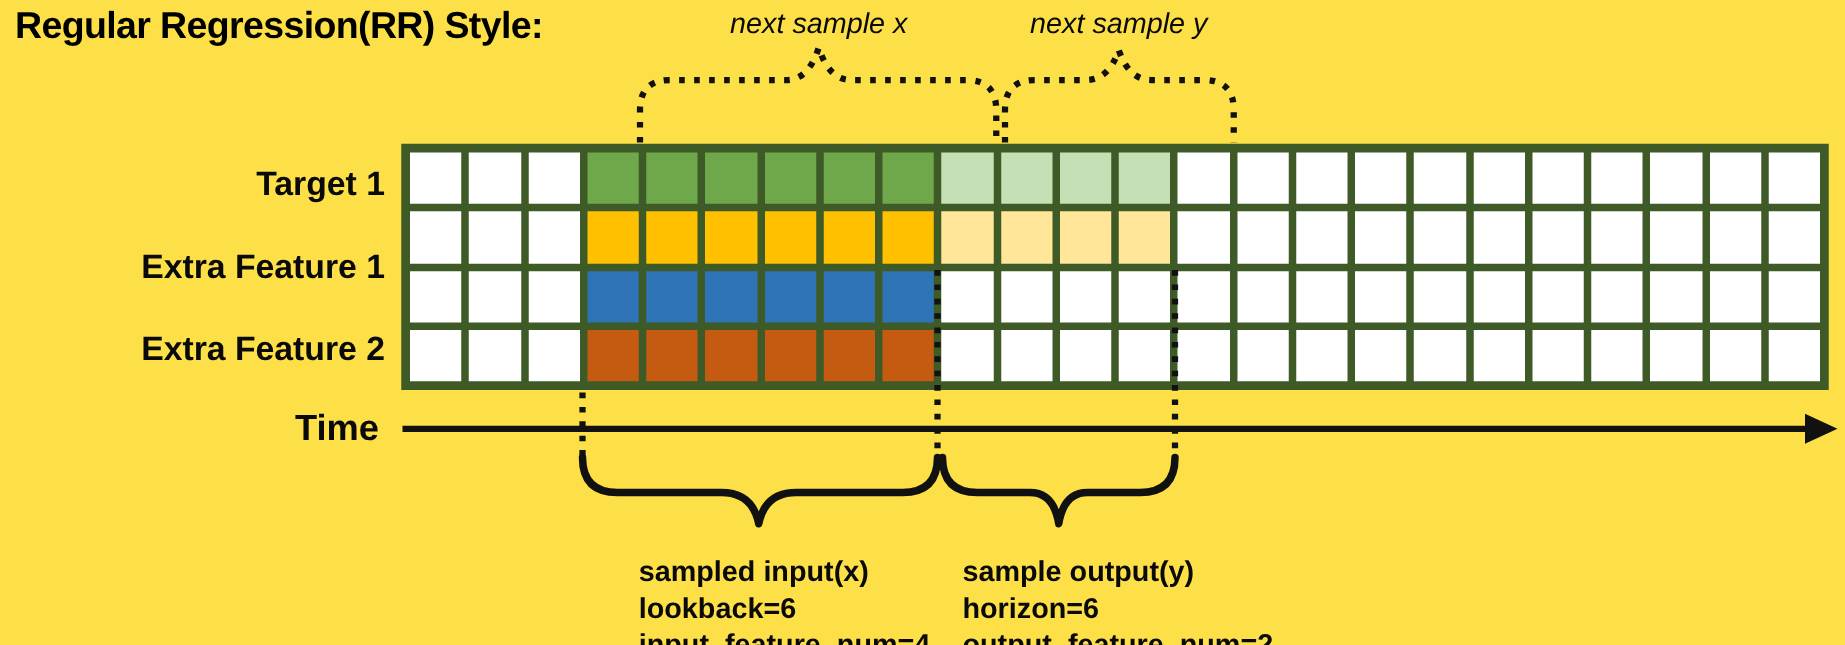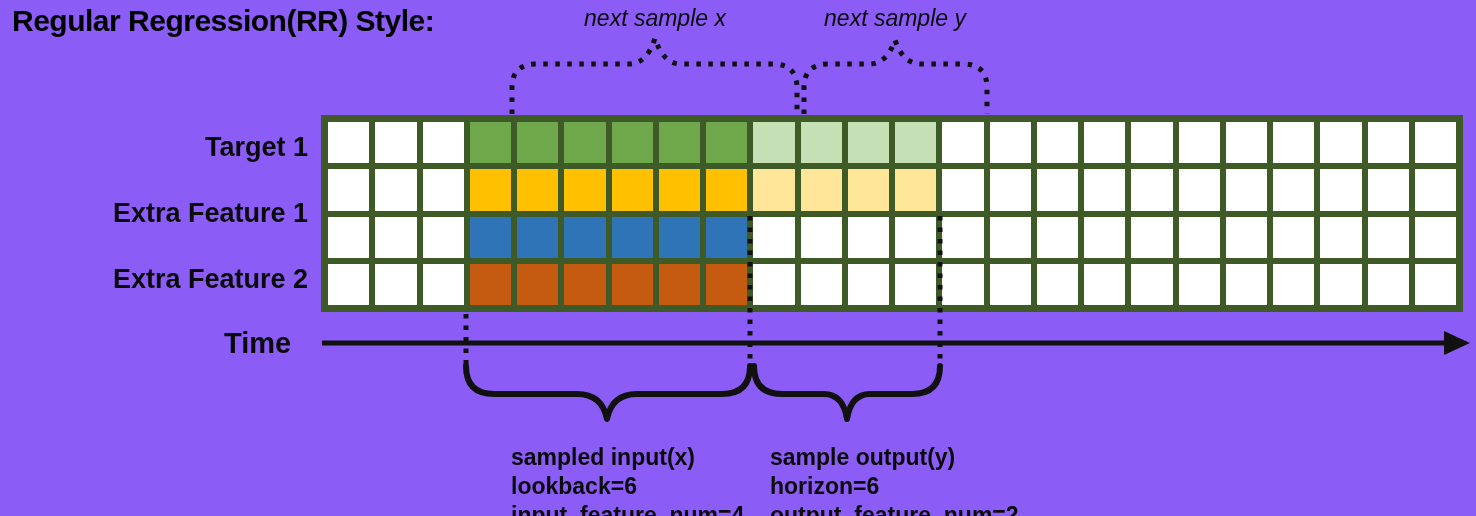--- a/index.html
+++ b/index.html
@@ -4,21 +4,21 @@
 <style>
   html, body {
     margin: 0; padding: 0;
     background: #ffffff;
     font-family: "Liberation Sans", sans-serif;
   }
   .canvas {
     position: relative;
     width: 1476px; height: 516px;
     overflow: hidden;
-    background: #8b5cf6;
+    background: #fde047;
   }
   .title {
     position: absolute; left: 12px; top: 4px;
     font-size: 30px; font-weight: bold; color: #000;
     letter-spacing: -0.5px;
     white-space: nowrap;
   }
   .next-label {
     position: absolute; top: 5px;
     width: 280px; text-align: center;
@@ -45,21 +45,21 @@
     display: grid;
     padding: 7px; gap: 6px;
   }
   .cell { width: 100%; height: 100%; }
   .overlay {
     position: absolute; left: 0; top: 0;
     width: 1476px; height: 516px;
     pointer-events: none;
   }
   .time-label {
-    position: absolute; left: 224px; top: 327px;
+    position: absolute; left: 236px; top: 327px;
     font-size: 29px; font-weight: bold; color: #0a0a0a;
     white-space: nowrap;
   }
   .caption {
     position: absolute; top: 443px;
     font-size: 23px; font-weight: 600; color: #0a0a0a;
     line-height: 29px; white-space: nowrap;
   }
   .caption.caption-input  { left: 511px; }
   .caption.caption-output { left: 770px; }

